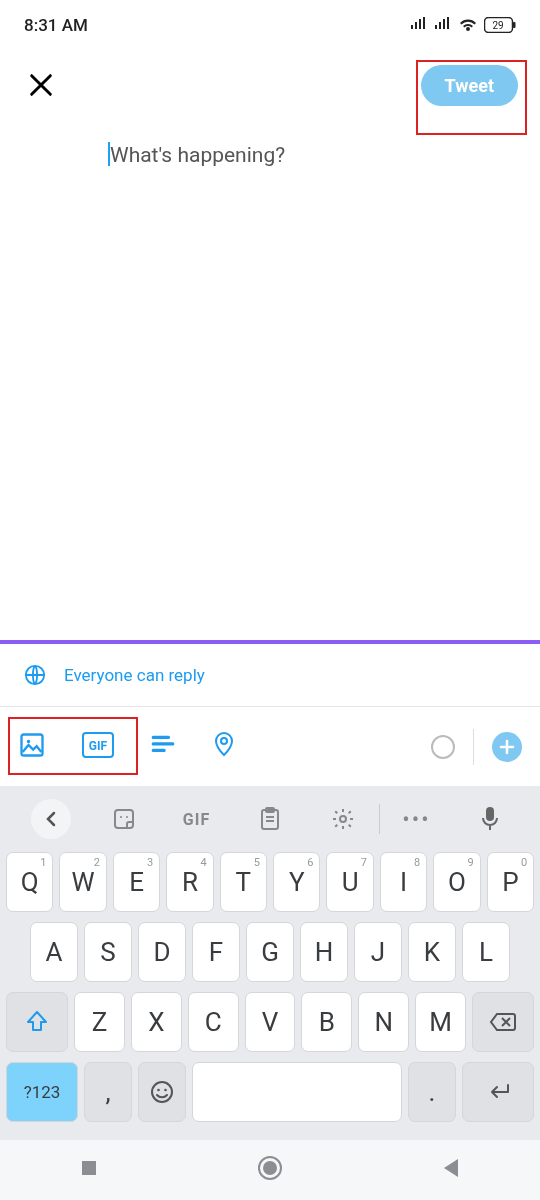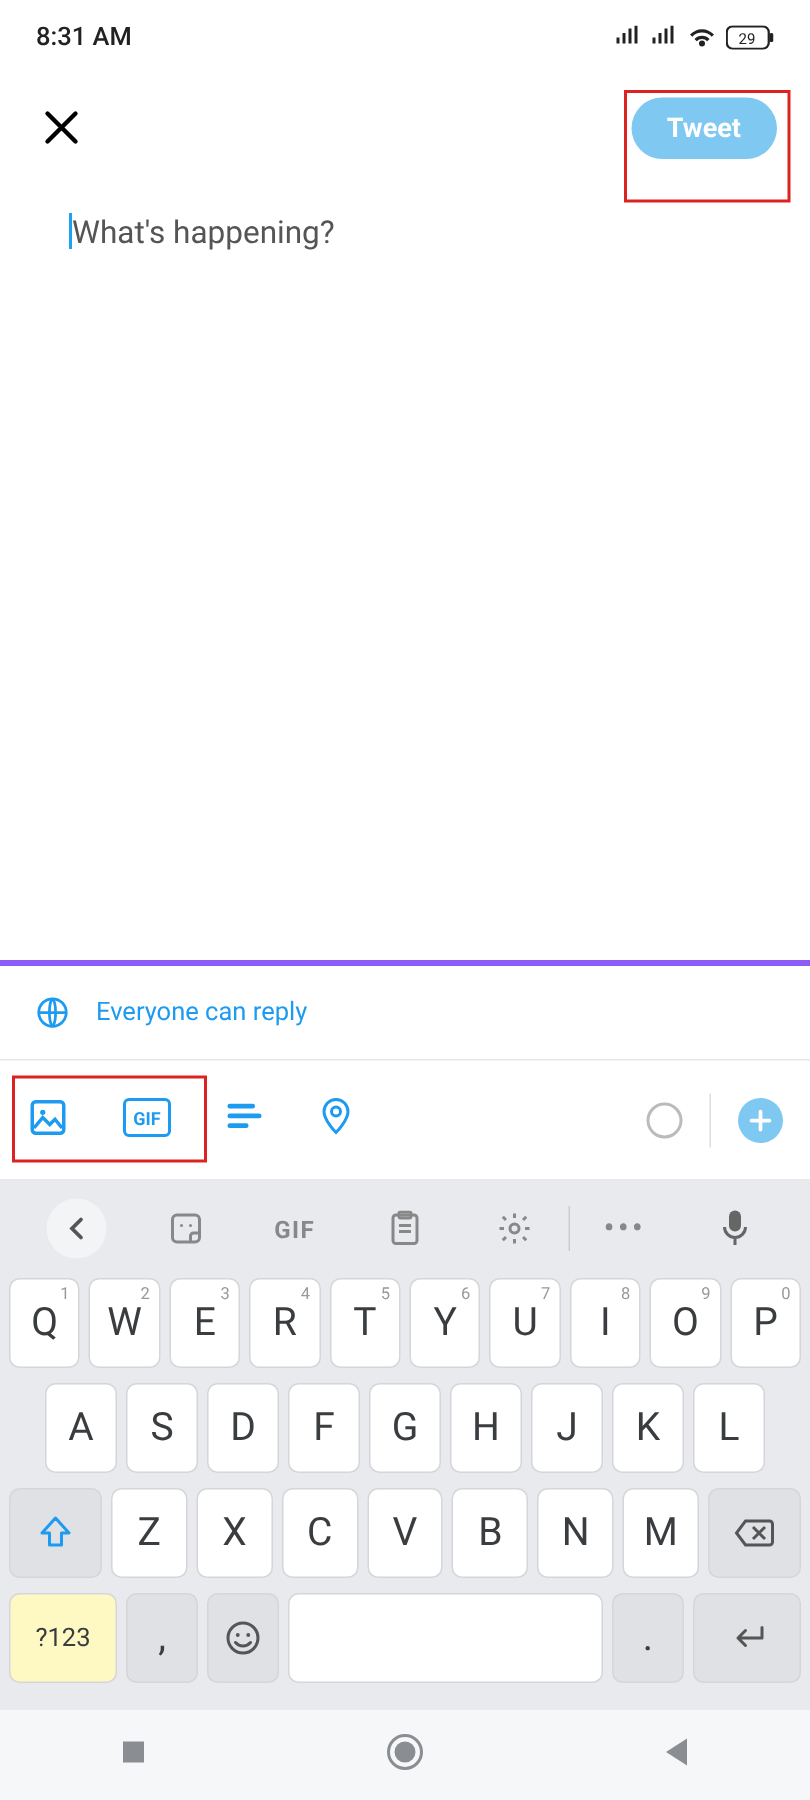--- a/index.html
+++ b/index.html
@@ -11,21 +11,21 @@
   .status-icons { display: flex; align-items: flex-start; gap: 6px; }
   .status-icons svg { display: block; }
 
   
   .compose-header { height: 70px; display: flex; align-items: center; justify-content: space-between; padding: 0 22px 0 20px; position: relative; }
   .close-x { width: 42px; height: 42px; display: flex; align-items: center; justify-content: center; }
   .tweet-btn { background: #7ec8f2; color: #fff; font-weight: 700; font-size: 18px; border-radius: 28px; padding: 10px 24px; border: none; }
   .tweet-highlight { position: absolute; right: 13px; top: 10px; width: 111px; height: 75px; border: 2px solid #d22; pointer-events: none; }
 
   
-  .compose-area { padding: 22px 74px 0 46px; }
+  .compose-area { padding: 22px 74px 0 108px; }
   .compose-placeholder { font-size: 21px; color: #555; position: relative; }
   .caret { display: inline-block; width: 2px; height: 24px; background: #1da1f2; vertical-align: -4px; margin-right: 0px; }
 
   
   .reply-row { position: absolute; top: 640px; left: 0; right: 0; border-top: 4px solid #8b5cf6; height: 66px; display: flex; align-items: center; gap: 18px; padding: 0 24px; }
   .reply-text { color: #1d9bf0; font-size: 17px; }
 
   
   .attach-row { position: absolute; top: 706px; left: 0; right: 0; border-top: 1px solid #e6e6e6; height: 80px; display: flex; align-items: center; padding: 0 18px; }
   .attach-icons { display: flex; align-items: center; gap: 36px; }
@@ -43,21 +43,21 @@
   .kb-gif-text { font-weight: 700; font-size: 16px; letter-spacing: 1px; color:#888;}
   .kb-dots { font-size: 22px; color:#888; letter-spacing:2px;}
   .kb-row { display: flex; gap: 6px; padding: 0 6px; margin-bottom: 10px; }
   .kb-row.indent { padding: 0 30px; }
   .key { flex: 1; background: #fff; border: 1px solid #d4d6d9; border-radius: 7px; height: 60px; display: flex; align-items: center; justify-content: center; font-size: 26px; color: #3a3d40; position: relative; }
   .key .hint { position: absolute; top: 3px; right: 6px; font-size: 11px; color: #999; }
   .key.fn { background: #dfe1e4; }
   .key.shift { flex: 0 0 62px; }
   .key.bksp { flex: 0 0 62px; background:#dfe1e4;}
   .kb-bottom-row { display:flex; gap:6px; padding:0 6px; }
-  .key.sym { flex:0 0 72px; background:#fef9c3; font-size:17px;}
+  .key.sym { flex:0 0 72px; background:#7dd3fc; font-size:17px;}
   .key.comma { flex:0 0 48px; background:#dfe1e4;}
   .key.emoji { flex:0 0 48px; background:#dfe1e4;}
   .key.space { flex:1; background:#fff;}
   .key.period { flex:0 0 48px; background:#dfe1e4;}
   .key.enter { flex:0 0 72px; background:#dfe1e4;}
 
   
   .nav-bar { position: absolute; bottom: 0; left: 0; right: 0; height: 60px; display: flex; align-items: center; justify-content: space-around; background:#f6f7f8; }
   .nav-item { color: #8a8d91; }
 </style>

